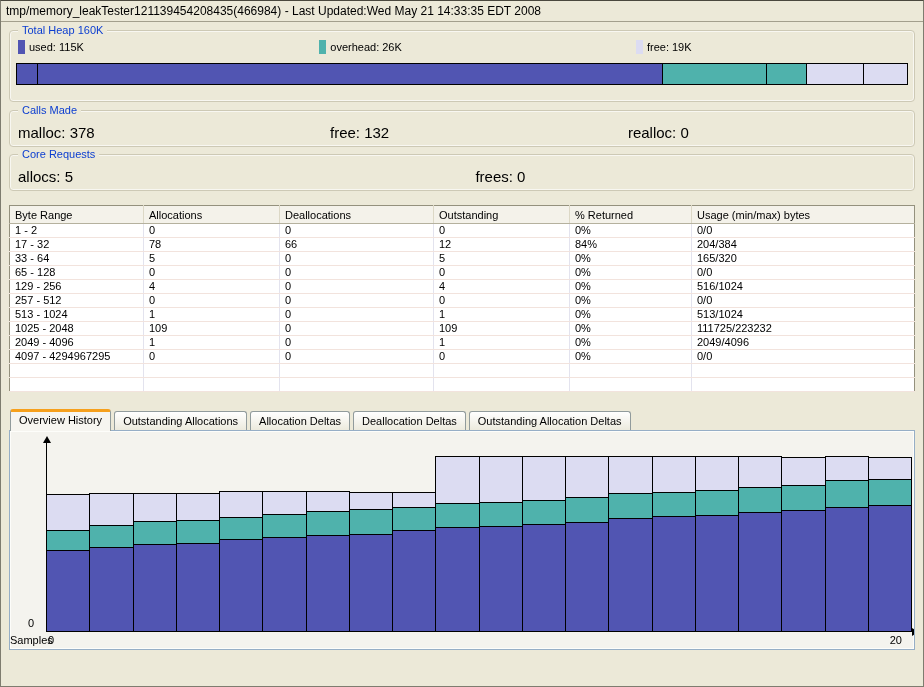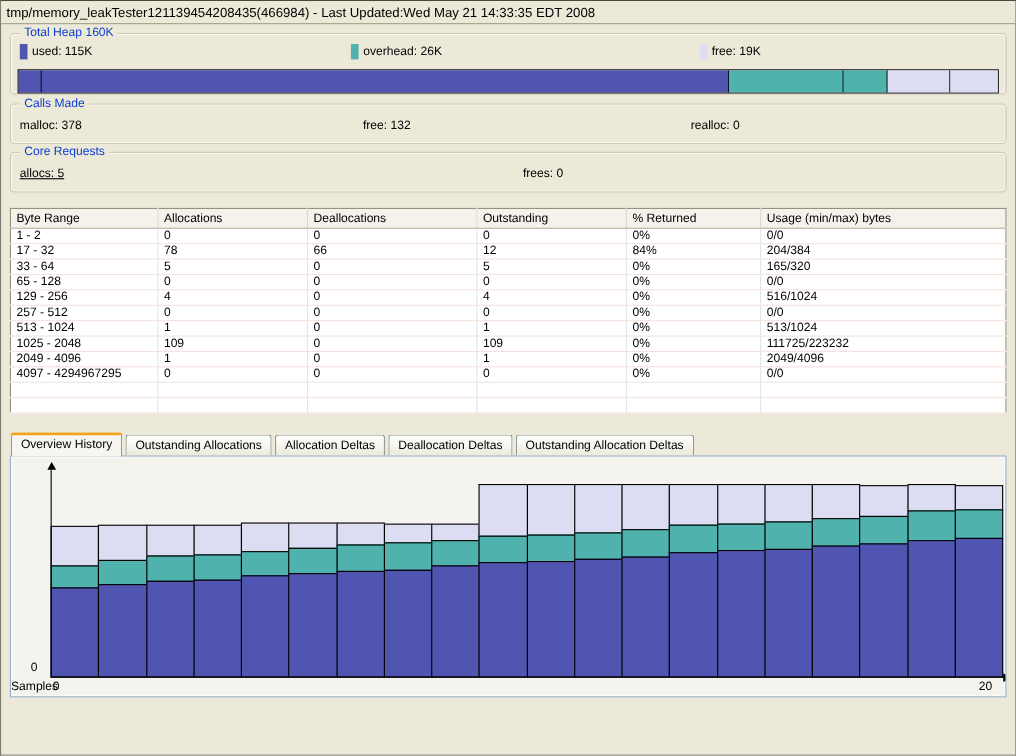--- a/index.html
+++ b/index.html
@@ -20,40 +20,40 @@
 
   
   .groupbox {
     position:relative; border:1px solid #cdc9b5; border-radius:4px;
     box-shadow: inset 0 0 0 1px #f8f7f1;
   }
   .gb-title {
     position:absolute; top:-7px; left:8px; background:#ece9d8;
     padding:0 4px; font-size:11px; color:#0b3dd0; line-height:13px;
   }
-  #heap-box  { height:56px; margin-top:8px; }
+  #heap-box  { height:72px; margin-top:8px; }
   #calls-box { height:37px; margin-top:8px; }
   #core-box  { height:37px; margin-top:7px; }
 
   .legend-row { position:absolute; left:6px; right:6px; top:9px; height:15px; font-size:11px; }
   .legend-item { position:absolute; display:flex; align-items:center; gap:4px; }
   .lg-0 { left:2px; } .lg-1 { left:34%; } .lg-2 { left:69.5%; }
   .swatch { width:7px; height:14px; display:inline-block; }
 
   .heap-bar {
     position:absolute; left:6px; right:6px; top:32px; height:22px;
     border:1px solid #000; display:flex; background:#fff;
   }
   .heap-seg { height:100%; border-right:1px solid #000; }
   .heap-seg:last-child { border-right:none; }
 
-  .stats { position:absolute; left:6px; right:6px; top:13px; height:15px; font-size:11px; }
+  .stats { position:absolute; left:6px; right:6px; top:13px; height:15px; font-size:15px; }
   .stat { position:absolute; white-space:nowrap; }
   .cm-0 { left:2px; } .cm-1 { left:35.2%; } .cm-2 { left:68.6%; }
-  .cr-0 { left:2px;text-decoration:underline; } .cr-1 { left:51.5%; }
+  .cr-0 { left:2px; } .cr-1 { left:51.5%; }
 
   
   #alloc-table {
     margin-top:14px; width:906px; border-collapse:collapse; table-layout:fixed;
     background:#fff; border:1px solid #94917d; font-size:11px;
   }
   #alloc-table th {
     background:#f4f2ea; font-weight:normal; text-align:left;
     padding:2px 5px; height:18px;
     border-right:1px solid #dcd8c6; border-bottom:1px solid #b5b19e;

